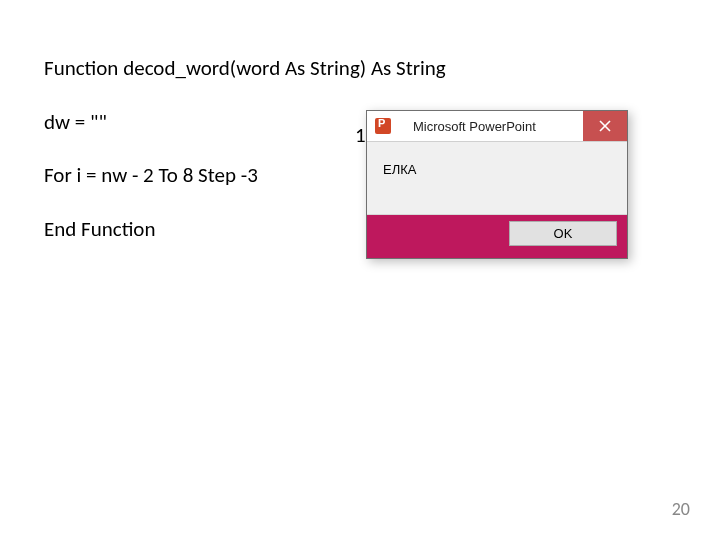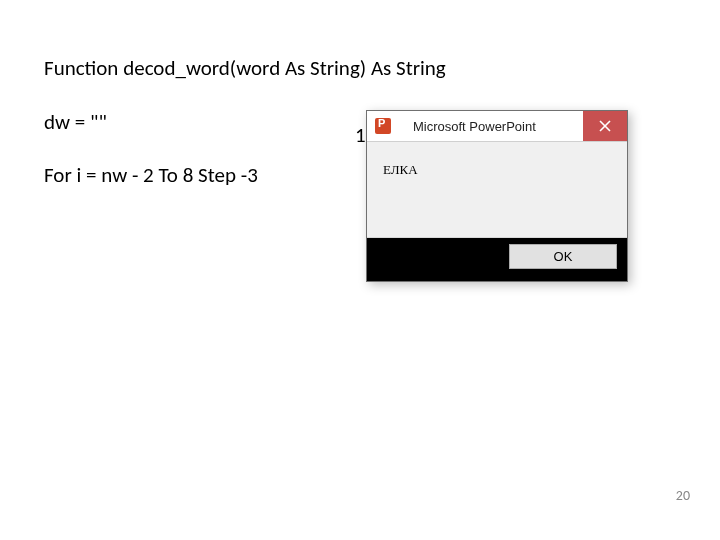--- a/index.html
+++ b/index.html
@@ -18,22 +18,22 @@
     top: 28px;
     font-size: 21px;
     line-height: 1.28;
     color: #000000;
     white-space: pre;
   }
   .code-line { display: block; }
   .page-num {
     position: absolute;
     right: 30px;
-    bottom: 36px;
-    font-size: 14px;
+    bottom: 20px;
+    font-size: 18px;
     color: #888888;
   }
 
   
   .dialog {
     position: absolute;
     left: 366px;
     top: 110px;
     width: 260px;
     background: #f0f0f0;
@@ -84,28 +84,26 @@
   }
   .dialog-close svg {
     width: 12px;
     height: 12px;
   }
   .dialog-body {
     padding: 20px 16px 12px 16px;
     font-size: 13px;
     color: #000;
     min-height: 40px;
-    font-family: Liberation Serif, serif;
   }
   .dialog-footer {
     padding: 6px 10px 12px 10px;
     text-align: right;
     border-top: 1px solid #d8d8d8;
-    background: #000000;
-    margin-top: 23px;
+    background: #be185d;
   }
   .ok-btn {
     display: inline-block;
     min-width: 86px;
     padding: 4px 10px;
     font-size: 13px;
     text-align: center;
     background: #e1e1e1;
     border: 1px solid #acacac;
     color: #000;
@@ -120,20 +118,21 @@
 </style>
 </head>
 <body>
 
 <span class="behind-char">1</span>
 
 <div class="code-block">
 <span class="code-line">Function decod_word(word As String) As String</span>
 <span class="code-line">dw = ""</span>
 <span class="code-line">For i = nw - 2 To 8 Step -3</span>
+<span class="code-line">End Function</span>
 <span class="code-line"></span>
 
 
 
 
 
 
 </div>
 
 <div class="dialog">

